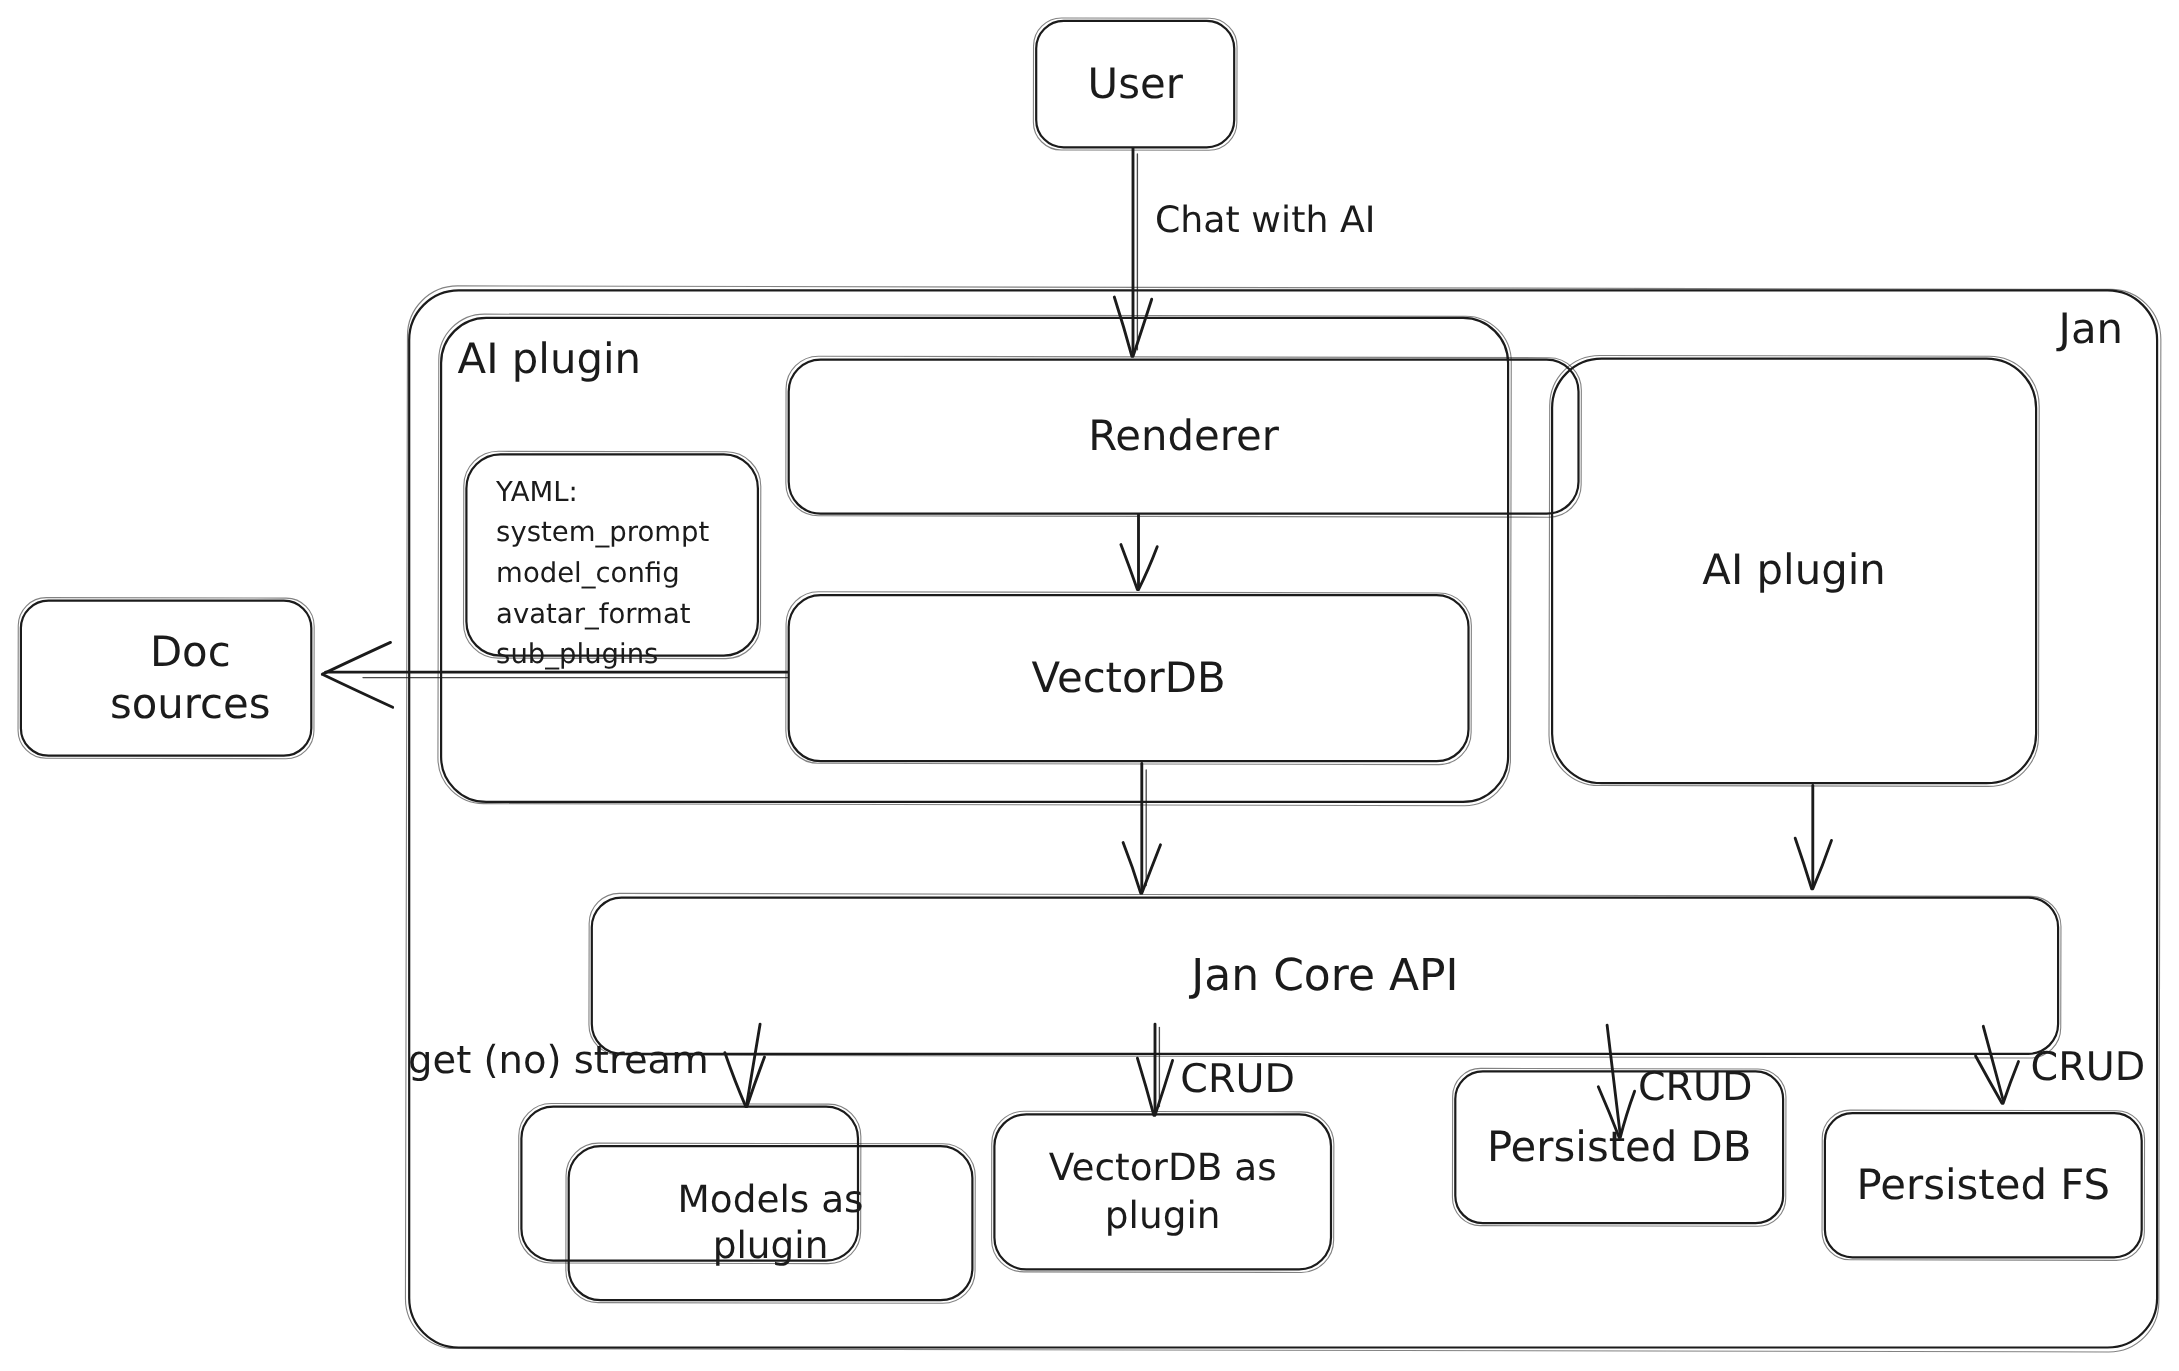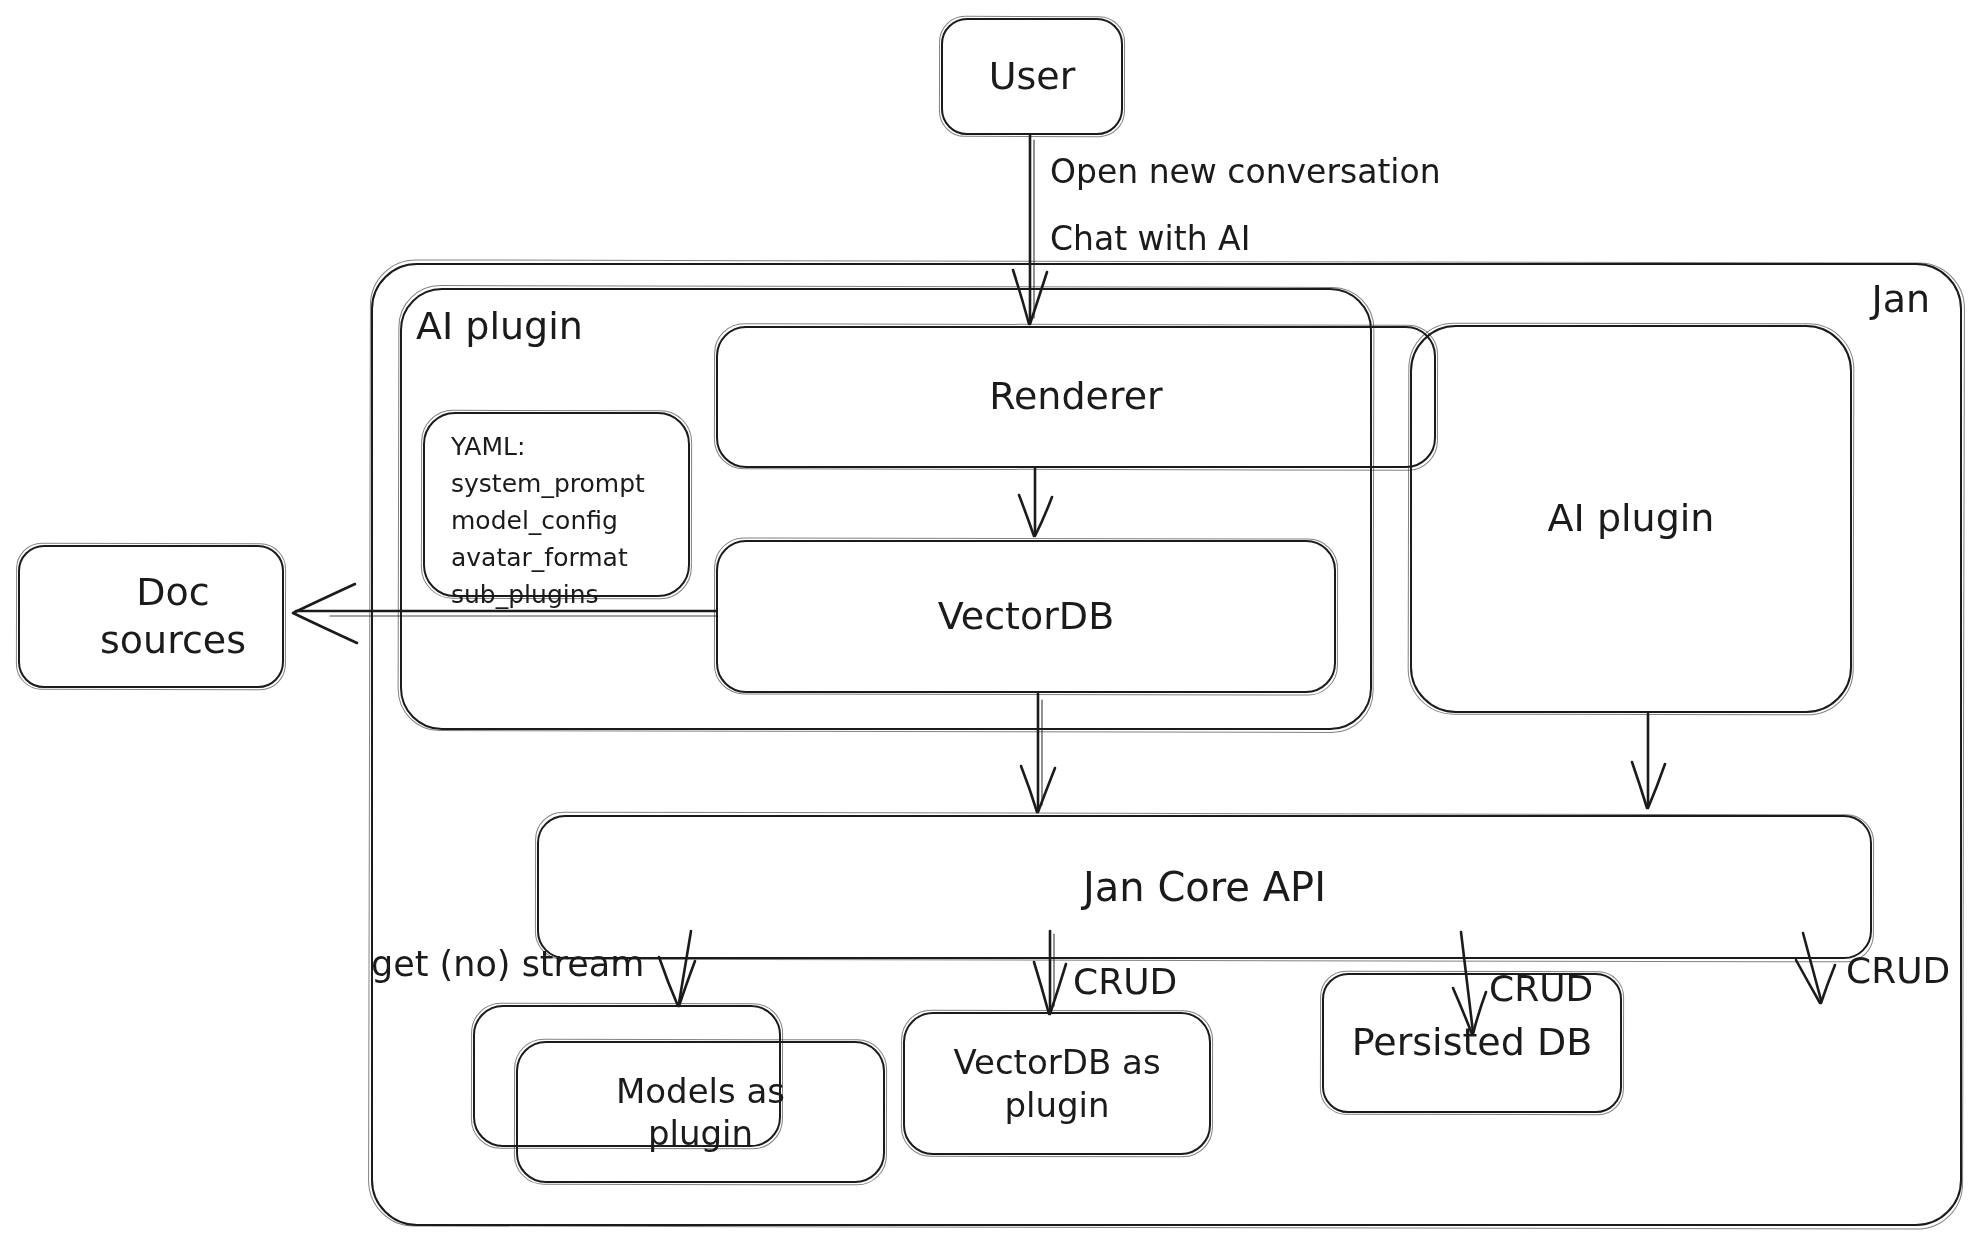--- a/index.html
+++ b/index.html
@@ -94,23 +94,25 @@
   </div>
 
   <div class="box" style="left:903px;top:1012px;width:308px;height:143px;border-radius:30px;">
     <span class="node-label small wrap" style="max-width:250px;">VectorDB as plugin</span>
   </div>
 
   <div class="box" style="left:1322px;top:973px;width:300px;height:140px;border-radius:26px;">
     <span class="node-label">Persisted DB</span>
   </div>
 
+  <div class="box" style="left:1658px;top:1011px;width:290px;height:133px;border-radius:26px;">
+    <span class="node-label">Persisted FS</span>
+  </div>
 
   <div class="edge-label" style="left:1050px;top:152px;">
-    <div>Open new conversation</div>
     <div style="margin-top:28px;">Chat with AI</div>
   </div>
 
   <div class="edge-label" style="left:371px;top:944px;font-size:35px;">get (no) stream</div>
 
   <div class="edge-label" style="left:1073px;top:961px;font-size:36px;">CRUD</div>
 
   <div class="edge-label" style="left:1489px;top:968px;font-size:36px;">CRUD</div>
 
   <div class="edge-label" style="left:1846px;top:950px;font-size:36px;">CRUD</div>

